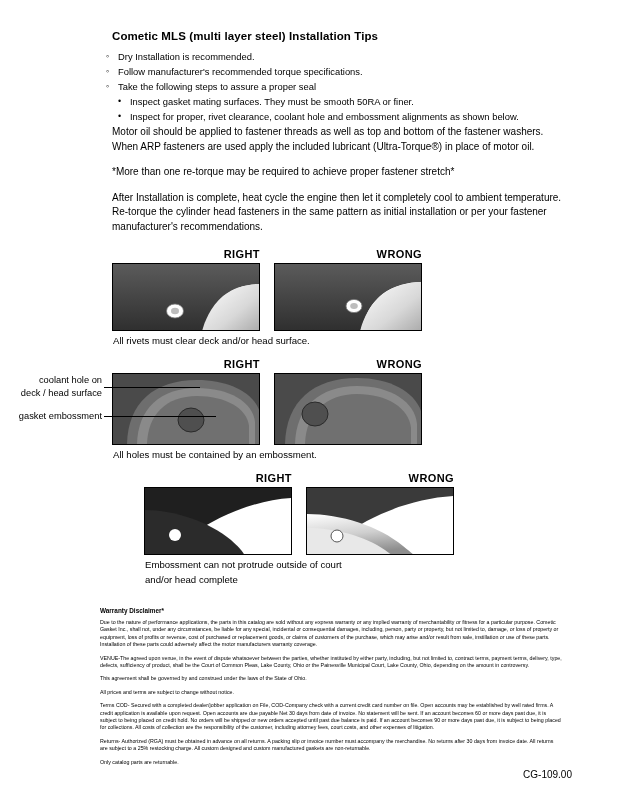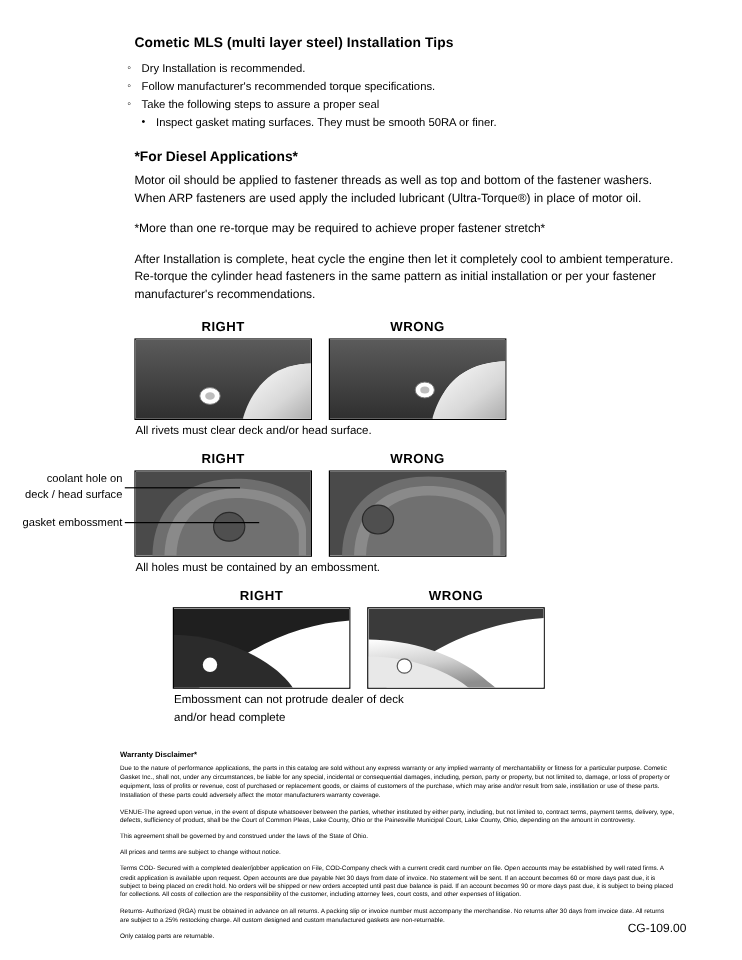--- a/index.html
+++ b/index.html
@@ -69,21 +69,21 @@
     padding-left: 78px;
     margin: 0 0 11px 0;
     padding-right: 20px;
   }
 
   
   .figures { margin-top: 14px; padding-left: 78px; }
   .figrow { display: flex; gap: 14px; }
   .figcol { width: 148px; }
   .figlabel {
-    text-align: center;
+    text-align: right;
     font-size: 11px;
     font-weight: bold;
     margin-bottom: 3px;
     letter-spacing: 0.4px;
   }
   .figbox {
     width: 148px;
     height: 68px;
     border: 1px solid #000;
     overflow: hidden;
@@ -131,23 +131,23 @@
 
 <div class="page">
 
   <h1 class="title">Cometic MLS (multi layer steel) Installation Tips</h1>
 
   <div class="bullets">
     <div class="b1">Dry Installation is recommended.</div>
     <div class="b1">Follow manufacturer's recommended torque specifications.</div>
     <div class="b1">Take the following steps to assure a proper seal</div>
     <div class="b2">Inspect gasket mating surfaces.  They must be smooth 50RA or finer.</div>
+    <div class="b2">Inspect for proper, rivet clearance, coolant hole and embossment alignments as shown below.</div>
   </div>
 
-  <h2 class="sub">*For Diesel Applications*</h2>
   <p class="para">Motor oil should be applied to fastener threads as well as top and bottom of the fastener washers. When ARP fasteners are used apply the included lubricant (Ultra-Torque®) in place of motor oil.</p>
   <p class="para">*More than one re-torque may be required to achieve proper fastener stretch*</p>
   <p class="para">After Installation is complete, heat cycle the engine then let it completely cool to ambient temperature. Re-torque the cylinder head fasteners in the same pattern as initial installation or per your fastener manufacturer's recommendations.</p>
 
   <div class="figures">
 
     <div class="figgroup">
       <div class="figrow">
         <div class="figcol">
           <div class="figlabel">RIGHT</div>
@@ -275,21 +275,21 @@
               </defs>
               <rect x="0" y="0" width="148" height="68" fill="#ffffff"></rect>
               <path d="M0,0 H148 V8 C108,10 64,26 34,50 C24,58 16,66 12,68 H0 Z" fill="#3a3a3a"></path>
               <path d="M0,26 C34,26 72,38 96,58 C102,63 106,66 108,68 H0 Z" fill="url(#g5)"></path>
               <path d="M0,40 C28,40 58,48 78,62 C82,65 85,67 86,68 H0 Z" fill="#e8e8e8"></path>
               <circle cx="30" cy="48" r="6" fill="#ffffff" stroke="#555" stroke-width="1"></circle>
             </svg>
           </div>
         </div>
       </div>
-      <div class="figcaption">Embossment can not protrude dealer of deck</div>
+      <div class="figcaption">Embossment can not protrude outside of court</div>
       <div class="figcaption">and/or head complete</div>
     </div>
 
   </div>
 
   <div class="warranty">
     <div class="wtitle">Warranty Disclaimer*</div>
     <p class="wpara">Due to the nature of performance applications, the parts in this catalog are sold without any express warranty or any implied warranty of merchantability or fitness for a particular purpose.  Cometic Gasket Inc., shall not, under any circumstances, be liable for any special, incidental or consequential damages, including, person, party or property, but not limited to, damage, or loss of property or equipment, loss of profits or revenue, cost of purchased or replacement goods, or claims of customers of the purchase, which may arise and/or result from sale, instillation or use of these parts.  Installation of these parts could adversely affect the motor manufacturers warranty coverage.</p>
     <p class="wpara">VENUE-The agreed upon venue, in the event of dispute whatsoever between the parties, whether instituted by either party, including, but not limited to, contract terms, payment terms, delivery, type, defects, sufficiency of product, shall be the Court of Common Pleas, Lake County, Ohio or the Painesville Municipal Court, Lake County, Ohio, depending on the amount in controversy.</p>
     <p class="wpara">This agreement shall be governed by and construed under the laws of the State of Ohio.</p>

